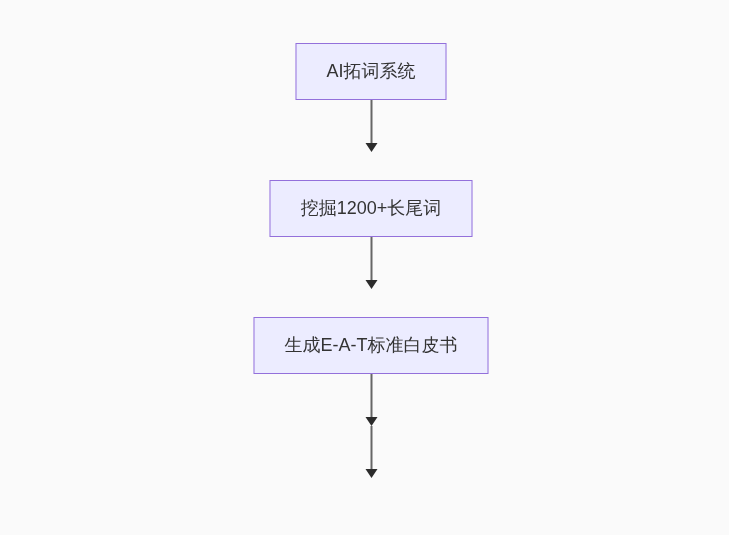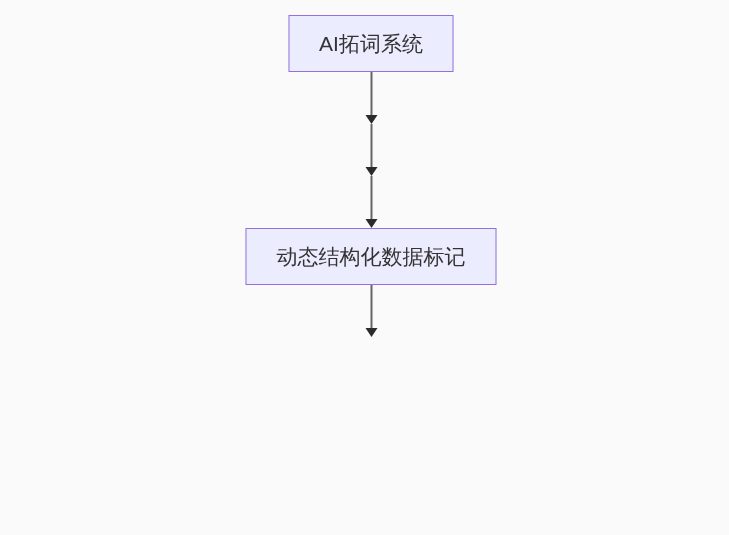--- a/index.html
+++ b/index.html
@@ -20,26 +20,27 @@
     top: 15px;
     transform: translateX(-50%);
     display: flex;
     flex-direction: column;
     align-items: center;
   }
   .flow-node {
     background: #ECECFF;
     border: 1px solid #9370DB;
     color: #333333;
-    font-size: 21px;
+    font-size: 18px;
     line-height: 15px;
     padding: 20px 30px;
     white-space: nowrap;
     text-align: center;
     box-sizing: border-box;
+    margin-top: 28px;
   }
   .flow-arrow {
     position: relative;
     width: 14px;
     height: 52px;
     flex: 0 0 auto;
   }
   .arrow-line {
     position: absolute;
     left: 50%;
@@ -66,33 +67,34 @@
 
 <div class="flowchart">
 
   <div class="flow-node">AI拓词系统</div>
 
   <div class="flow-arrow">
     <div class="arrow-line"></div>
     <div class="arrow-head"></div>
   </div>
 
+  <div class="flow-node">挖掘1200+长尾词</div>
+
+  <div class="flow-arrow">
+    <div class="arrow-line"></div>
+    <div class="arrow-head"></div>
+  </div>
+
+  <div class="flow-node">生成E-A-T标准白皮书</div>
 
   <div class="flow-arrow">
     <div class="arrow-line"></div>
     <div class="arrow-head"></div>
   </div>
 
 
   <div class="flow-arrow">
     <div class="arrow-line"></div>
     <div class="arrow-head"></div>
   </div>
 
-  <div class="flow-node">动态结构化数据标记</div>
-
-  <div class="flow-arrow">
-    <div class="arrow-line"></div>
-    <div class="arrow-head"></div>
-  </div>
-
 
 </div>
 
 </body></html>

